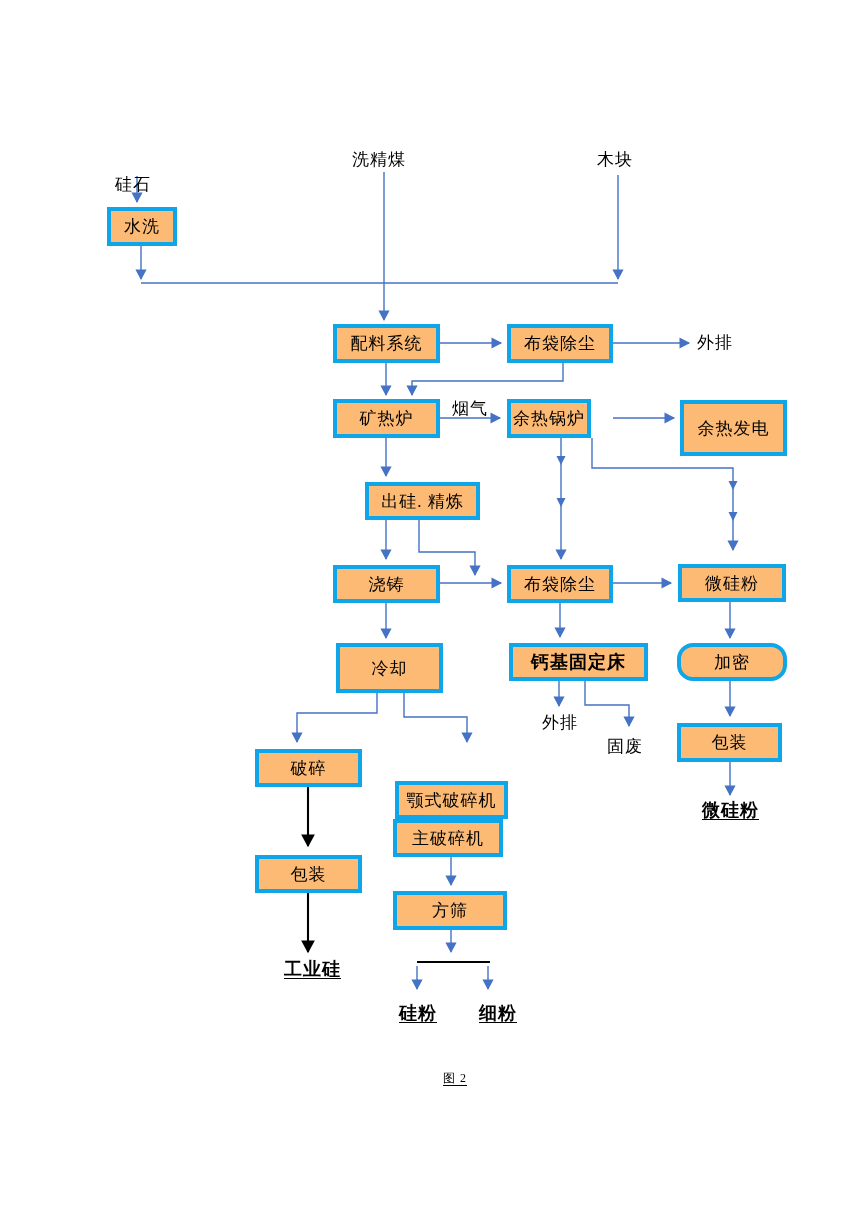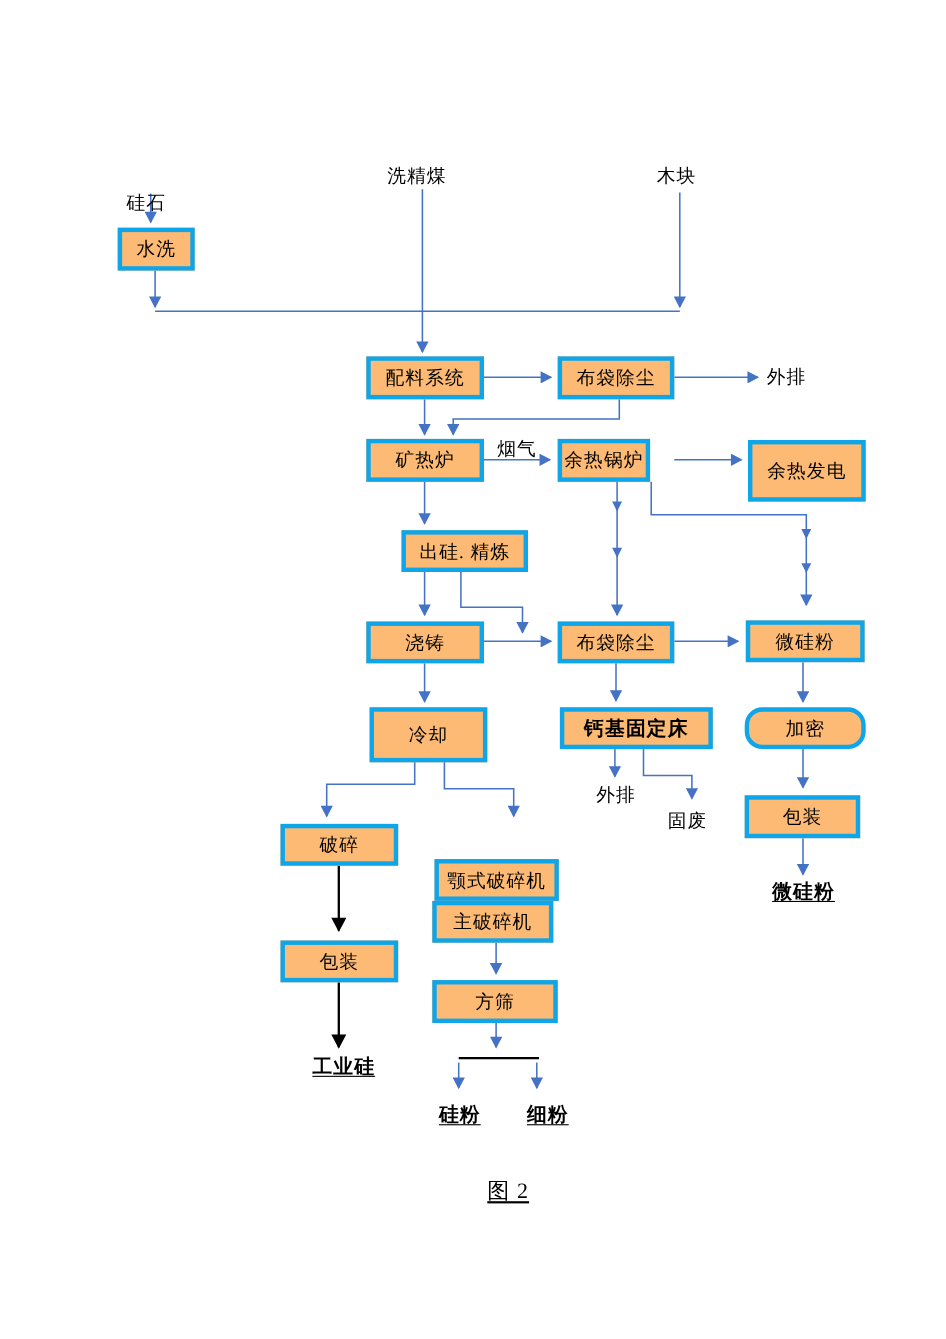--- a/index.html
+++ b/index.html
@@ -148,15 +148,15 @@
   <div class="lbl" style="left:697px;top:333px;">外排</div>
   <div class="lbl" style="left:452px;top:399px;">烟气</div>
   <div class="lbl" style="left:542px;top:713px;">外排</div>
   <div class="lbl" style="left:607px;top:737px;">固废</div>
 
   <div class="lbl bold und" style="left:284px;top:959px;text-align:right;">工业硅</div>
   <div class="lbl bold und" style="left:399px;top:1003px;">硅粉</div>
   <div class="lbl bold und" style="left:479px;top:1003px;">细粉</div>
   <div class="lbl bold und" style="left:702px;top:800px;">微硅粉</div>
 
-  <div class="lbl und" style="left:443px;top:1072px;font-size:20px;">图 2</div>
+  <div class="lbl und" style="left:443px;top:1072px;font-size:12px;">图 2</div>
 
 </div>
 
 </body></html>

